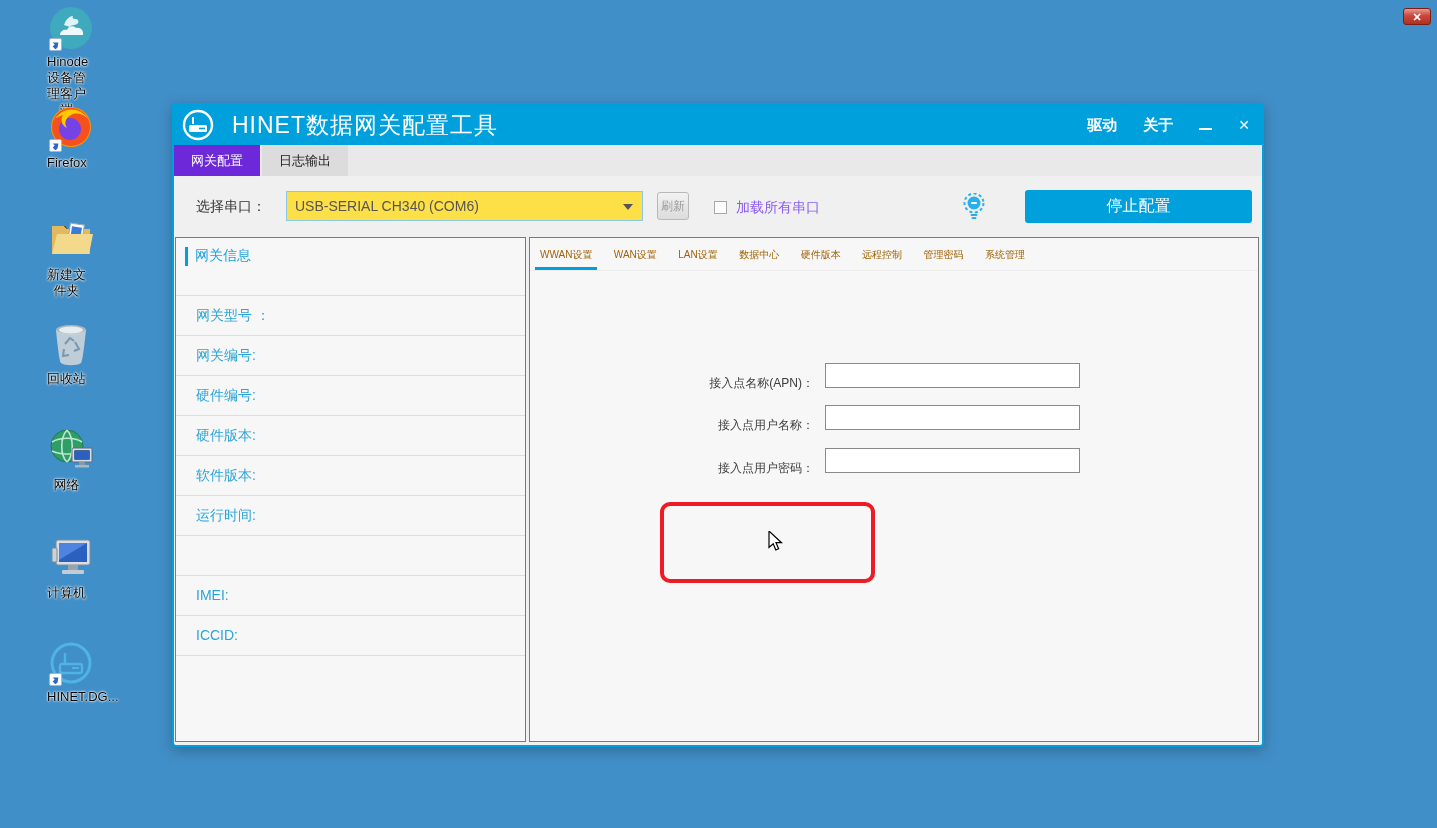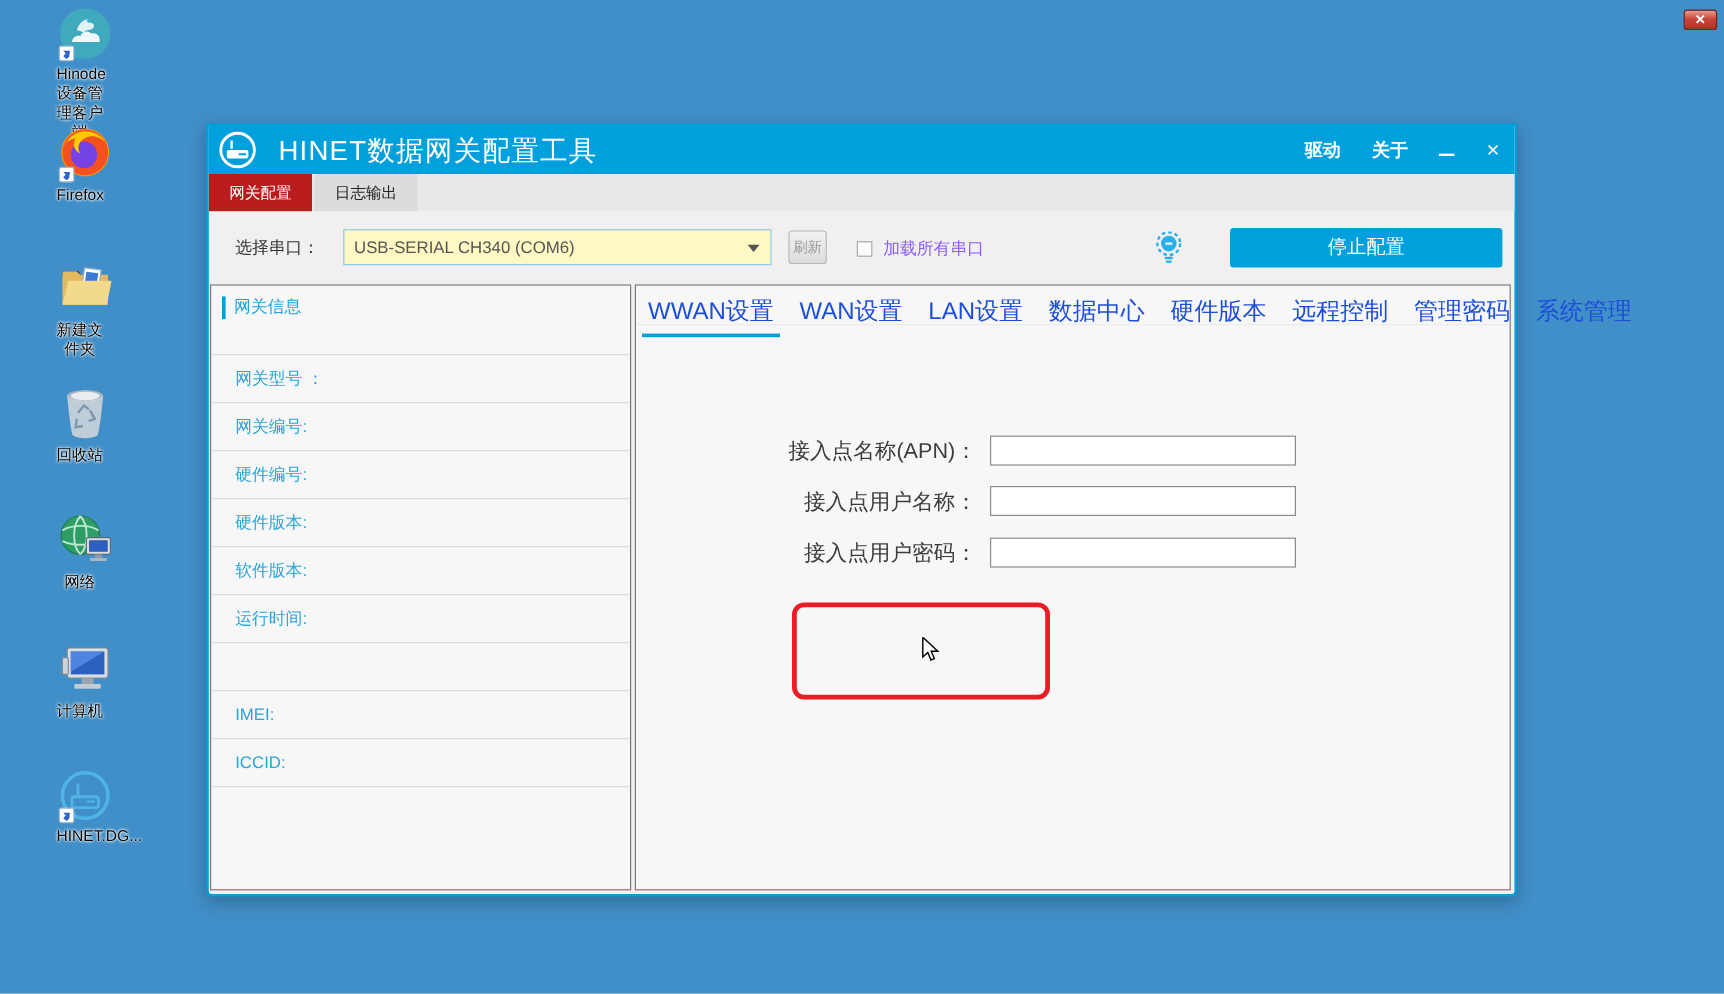--- a/index.html
+++ b/index.html
@@ -43,28 +43,28 @@
     position:absolute; left:58px; top:0; height:40px; line-height:40px;
     color:#fff; font-size:23px; letter-spacing:1px; font-weight:500;
   }
   .tb-actions { position:absolute; right:12px; top:0; height:40px; display:flex; align-items:center; gap:26px; }
   .tb-act { color:#fff; font-size:15px; font-weight:bold; cursor:pointer; }
   .tb-min { width:13px; height:2px; background:#fff; margin-top:8px; cursor:pointer; }
   .tb-close { color:#fff; font-size:14px; font-weight:bold; cursor:pointer; }
 
   .maintabs { position:absolute; left:0; top:40px; width:1088px; height:31px; background:#e9e9e9; display:flex; }
   .mtab { height:31px; line-height:31px; padding:0 17px; font-size:13px; color:#222; background:#dcdcdc; cursor:pointer; }
-  .mtab.active { background:#b91c1c; color:#fff; }
+  .mtab.active { background:#6d28d9; color:#fff; }
   .mtab + .mtab { margin-left:2px; }
 
   
   .toolbar-label { position:absolute; left:22px; top:93px; font-size:14px; color:#333; }
   .combo {
     position:absolute; left:112px; top:86px; width:357px; height:30px;
-    background:#fef9c3; border:1px solid #8ec8e8; cursor:pointer;
+    background:#fde047; border:1px solid #8ec8e8; cursor:pointer;
   }
   .combo .val { position:absolute; left:8px; top:0; line-height:28px; font-size:14px; color:#555; }
   .combo .arr {
     position:absolute; right:9px; top:12px; width:0; height:0;
     border-left:5px solid transparent; border-right:5px solid transparent; border-top:6px solid #555;
   }
   .btn-refresh {
     position:absolute; left:483px; top:87px; width:32px; height:28px;
     background:linear-gradient(#f2f2f2,#dcdcdc); border:1px solid #b8b8b8; border-radius:3px;
     font-size:12px; color:#9a9a9a; cursor:pointer;
@@ -81,25 +81,25 @@
   .panel { position:absolute; top:132px; height:505px; background:#f7f7f7; border:1px solid #7a7a7a; }
   .left-panel  { left:1px;  width:351px; }
   .right-panel { left:355px; width:730px; }
 
   .info-header { position:relative; height:57px; }
   .info-bar { position:absolute; left:9px; top:9px; width:3px; height:19px; background:#00a0dc; }
   .info-title { position:absolute; left:19px; top:9px; font-size:14px; color:#1ea3dc; }
   .info-row { height:40px; line-height:39px; border-top:1px solid #ddd; padding-left:20px; font-size:14px; color:#2ba4d8; }
 
   .stabs { height:33px; padding:6px 0 0 5px; border-bottom:1px solid #ececec; white-space:nowrap; }
-  .stab { display:inline-block; font-size:20px; color:#1d4ed8; padding:2px 5px 8px 5px; margin-right:7px; cursor:pointer; }
+  .stab { display:inline-block; font-size:10px; color:#a16207; padding:2px 5px 8px 5px; margin-right:7px; cursor:pointer; }
   .stab.active { border-bottom:3px solid #00a0dc; padding-bottom:5px; }
 
   .frm-row { position:absolute; left:0; width:100%; height:26px; }
-  .frm-lbl { position:absolute; right:444px; top:1px; font-size:18px; color:#3c3c3c; }
+  .frm-lbl { position:absolute; right:444px; top:12px; font-size:12px; color:#3c3c3c; }
   .frm-inp {
     position:absolute; left:295px; top:0; width:255px; height:25px;
     background:#fff; border:1px solid #8a8a8a; font-size:13px; padding:0 5px;
   }
   .btn-read {
     position:absolute; left:152px; top:284px; width:171px; height:30px;
     background:#56bfe8; border:none; border-radius:4px; color:#fff; font-size:16px; cursor:pointer;
   }
   .btn-set {
     position:absolute; left:377px; top:284px; width:169px; height:30px;

